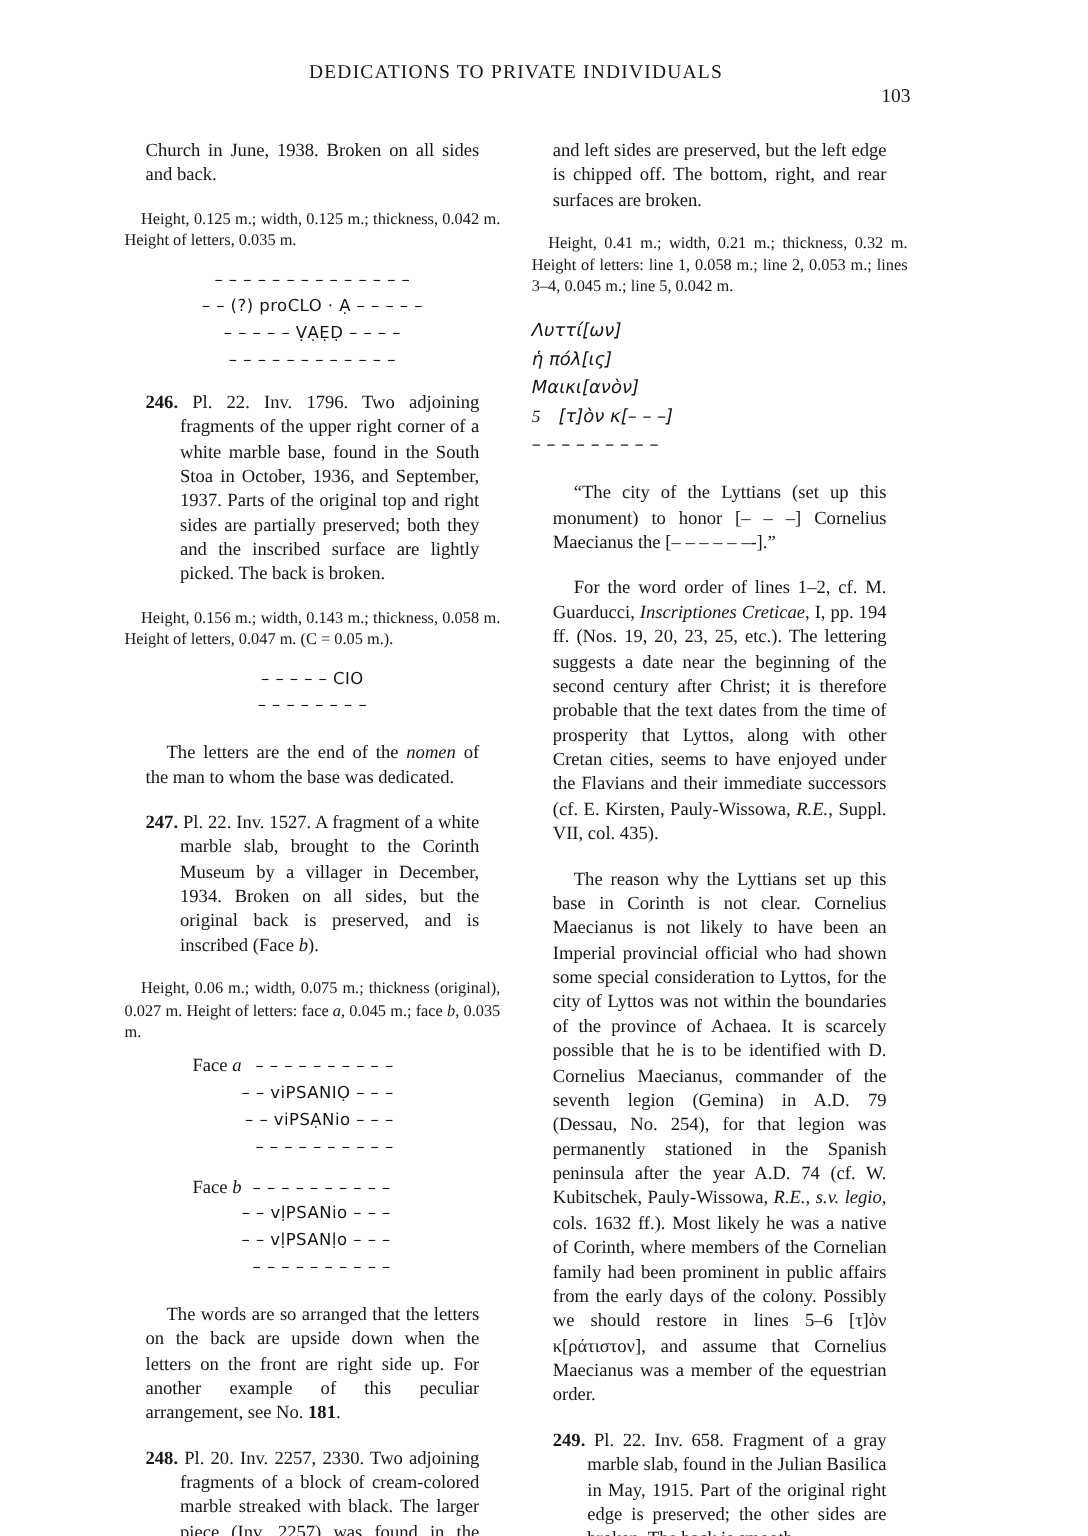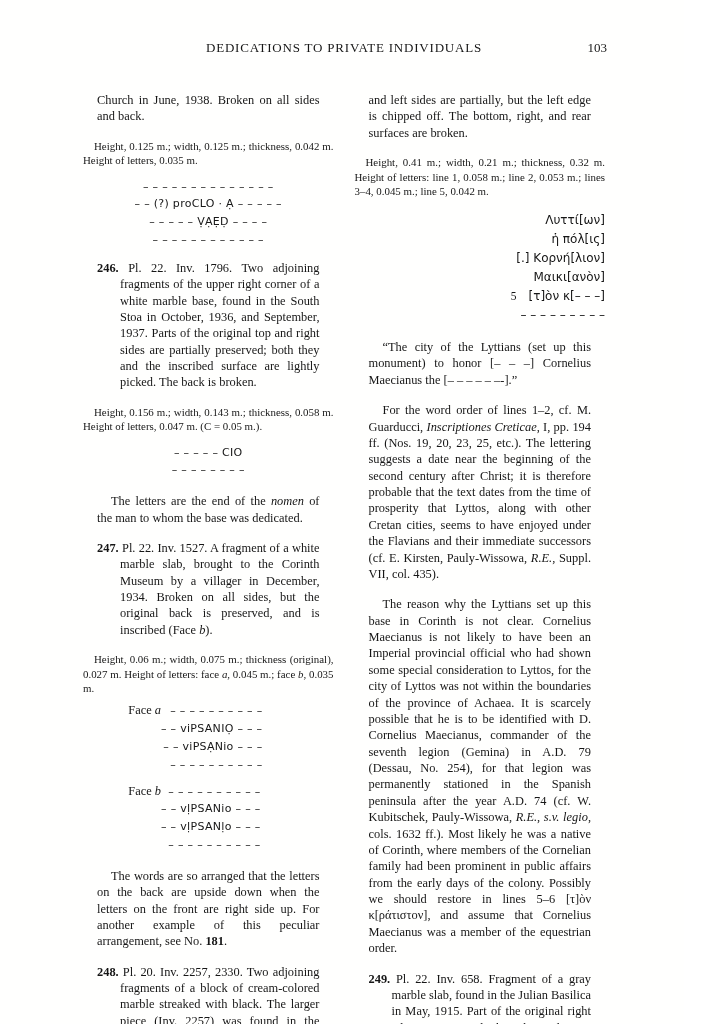--- a/index.html
+++ b/index.html
@@ -5,37 +5,37 @@
   html, body { margin: 0; padding: 0; background: #ffffff; }
   .page {
     width: 684px; height: 1024px; box-sizing: border-box;
     padding: 40px 79px 20px 83px;
     background: #fffffe;
     font-family: "Liberation Serif", serif;
     color: #161616;
     overflow: hidden;
   }
   .page-header { position: relative; text-align: center; font-size: 13px; letter-spacing: 0.8px; margin-bottom: 22px; }
-  .page-number { position: absolute; right: -2px; top: 0; letter-spacing: 0; }
+  .page-number { position: absolute; right: -2px; top: 16px; letter-spacing: 0; }
   .columns { display: flex; gap: 21px; }
   .col { flex: 1; min-width: 0; font-size: 12.4px; line-height: 1.32; text-align: justify; }
   p { margin: 14px; }
   .indent { text-indent: 14px; }
   .meta { font-size: 10.9px; line-height: 1.32; margin: 5px 0 5px; text-indent: 11px; }
   .entry { margin-top: 9px; padding-left: 23px; text-indent: -23px; }
   .entry-number { font-weight: bold; }
   .inscription {
     margin: 10px 0 11px; text-align: center;
     font-family: "DejaVu Sans", sans-serif; font-size: 11px;
     line-height: 1.62; letter-spacing: 0.3px; text-indent: 0;
   }
   .face-block { display: flex; margin: 7px 0 9px; text-align: right; text-indent: 0; }
   .face-label { width: 78px; padding-left: 26px; box-sizing: border-box; font-size: 12.4px; flex: none; }
   .face-lines { font-family: "DejaVu Sans", sans-serif; font-size: 11px; line-height: 1.62; letter-spacing: 0.3px; }
-  .greek { margin: 13px 0 11px; text-align: right; font-family: "DejaVu Sans", sans-serif; font-size: 12px; line-height: 1.58; text-indent: 0; }
+  .greek { margin: 13px 0 11px; text-align: left; font-family: "DejaVu Sans", sans-serif; font-size: 12px; line-height: 1.58; text-indent: 0; font-style: italic; }
   .greek .line-num { font-family: "Liberation Serif", serif; font-size: 11.5px; margin-right: 12px; }
   em { font-style: italic; }
 </style>
 </head>
 <body>
 
 <div class="page">
 
   <div class="page-header">
     <div class="running-title">DEDICATIONS TO PRIVATE INDIVIDUALS</div>
@@ -102,28 +102,27 @@
 
       <p class="entry">
         <span class="entry-number">248.</span>
         <span class="entry-text">Pl. 20. Inv. 2257, 2330. Two adjoining fragments of a block of cream-colored marble streaked with black. The larger piece (Inv. 2257) was found in the Julian Basilica in May, 1948, the smaller (Inv. 2330) in the Theater in April, 1929. Parts of the original smooth top</span>
       </p>
 
     </div>
 
     <div class="col">
 
-      <p class="para">and left sides are partially, but the left edge is chipped off. The bottom, right, and rear surfaces are broken.</p>
+      <p class="para">and left sides are preserved, but the left edge is chipped off. The bottom, right, and rear surfaces are broken.</p>
 
       <p class="meta">Height, 0.41 m.; width, 0.21 m.; thickness, 0.32 m. Height of letters: line 1, 0.058 m.; line 2, 0.053 m.; lines 3–4, 0.045 m.; line 5, 0.042 m.</p>
 
       <div class="greek">
         <div class="greek-line">Λυττί[ων]</div>
         <div class="greek-line">ἡ πόλ[ις]</div>
-        <div class="greek-line">[.] Κορνή[λιον]</div>
         <div class="greek-line">Μαικι[ανὸν]</div>
         <div class="greek-line"><span class="line-num">5</span><span>[τ]ὸν κ[– – –]</span></div>
         <div class="greek-line dash-row">– – – – – – – – –</div>
       </div>
 
       <p class="para indent">“The city of the Lyttians (set up this monument) to honor [– – –] Cornelius Maecianus the [– – – – – –-].”</p>
 
       <p class="para indent">For the word order of lines 1–2, cf. M. Guarducci, <em>Inscriptiones Creticae</em>, I, pp. 194 ff. (Nos. 19, 20, 23, 25, etc.). The lettering suggests a date near the beginning of the second century after Christ; it is therefore probable that the text dates from the time of prosperity that Lyttos, along with other Cretan cities, seems to have enjoyed under the Flavians and their immediate successors (cf. E. Kirsten, Pauly-Wissowa, <em>R.E.</em>, Suppl. VII, col. 435).</p>
 
       <p class="para indent">The reason why the Lyttians set up this base in Corinth is not clear. Cornelius Maecianus is not likely to have been an Imperial provincial official who had shown some special consideration to Lyttos, for the city of Lyttos was not within the boundaries of the province of Achaea. It is scarcely possible that he is to be identified with D. Cornelius Maecianus, commander of the seventh legion (Gemina) in A.D. 79 (Dessau, No. 254), for that legion was permanently stationed in the Spanish peninsula after the year A.D. 74 (cf. W. Kubitschek, Pauly-Wissowa, <em>R.E.</em>, <em>s.v. legio</em>, cols. 1632 ff.). Most likely he was a native of Corinth, where members of the Cornelian family had been prominent in public affairs from the early days of the colony. Possibly we should restore in lines 5–6 [τ]ὸν κ[ράτιστον], and assume that Cornelius Maecianus was a member of the equestrian order.</p>

